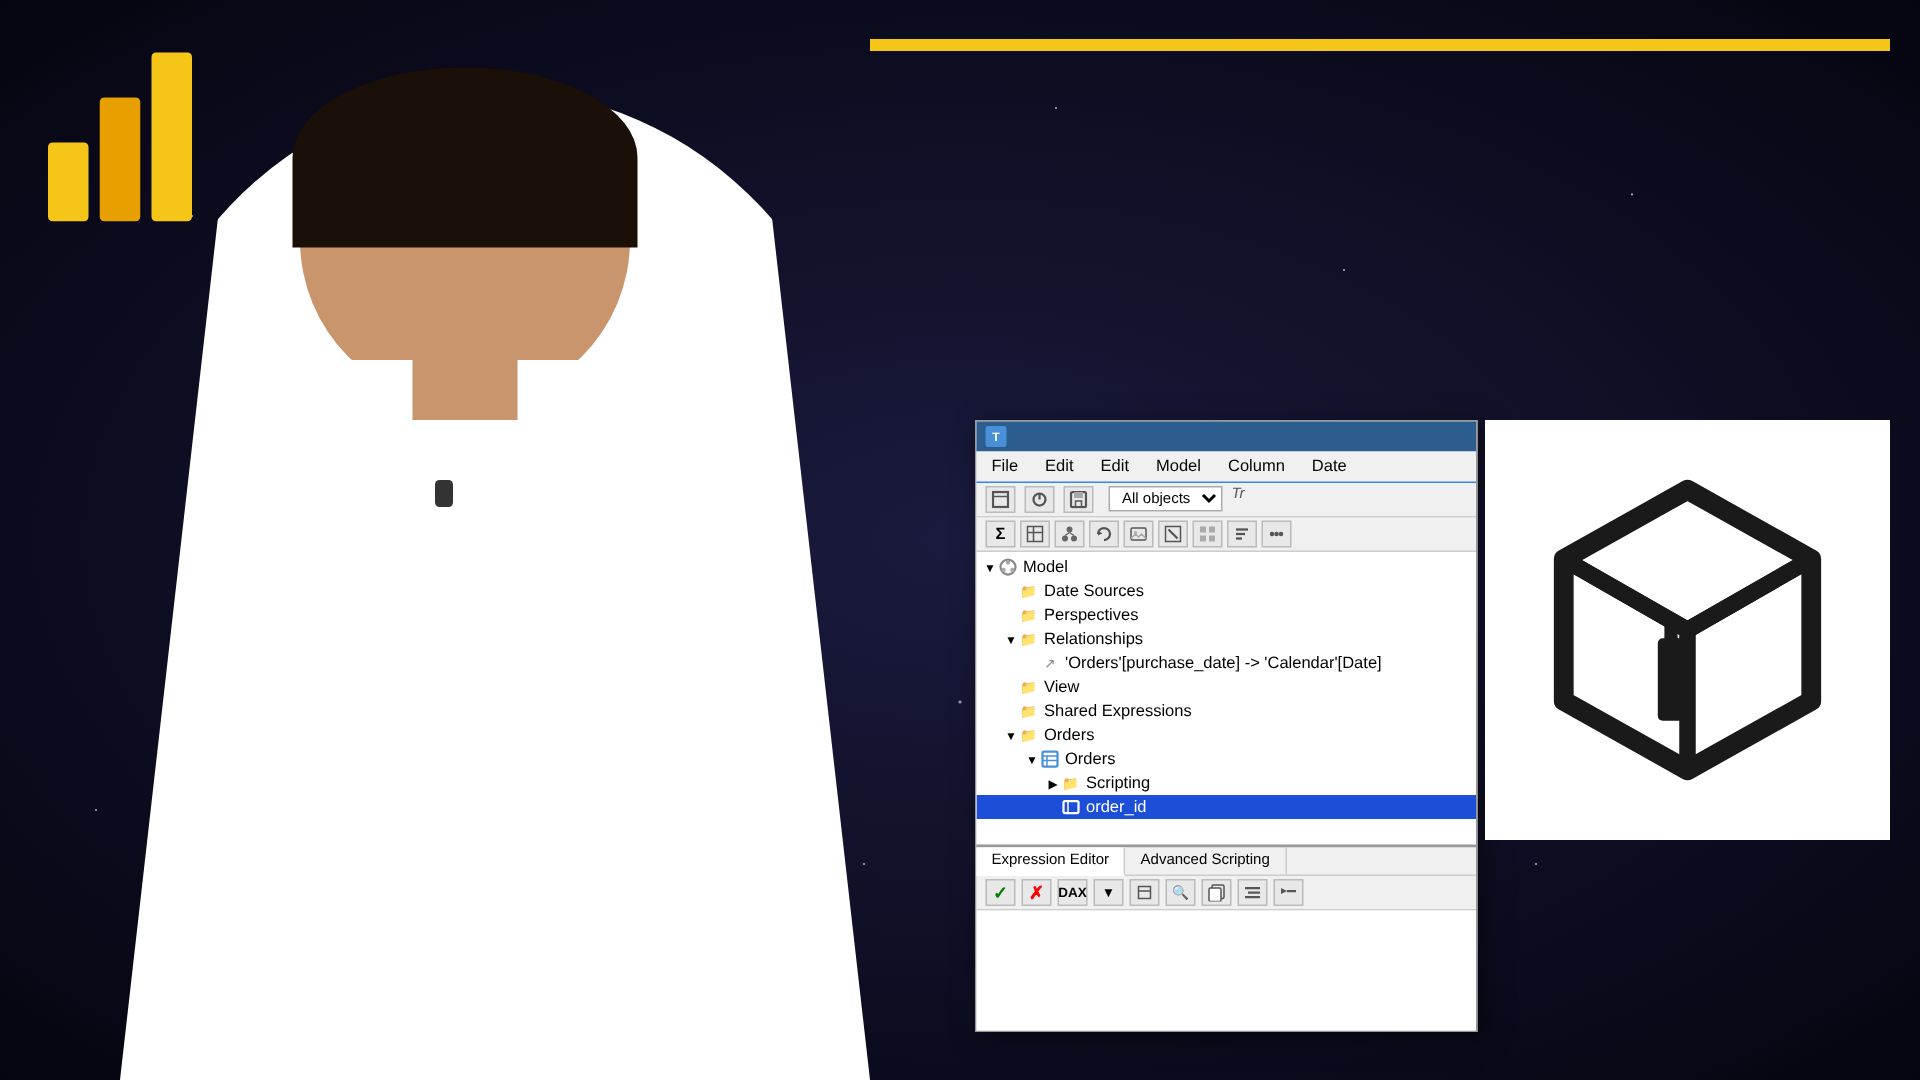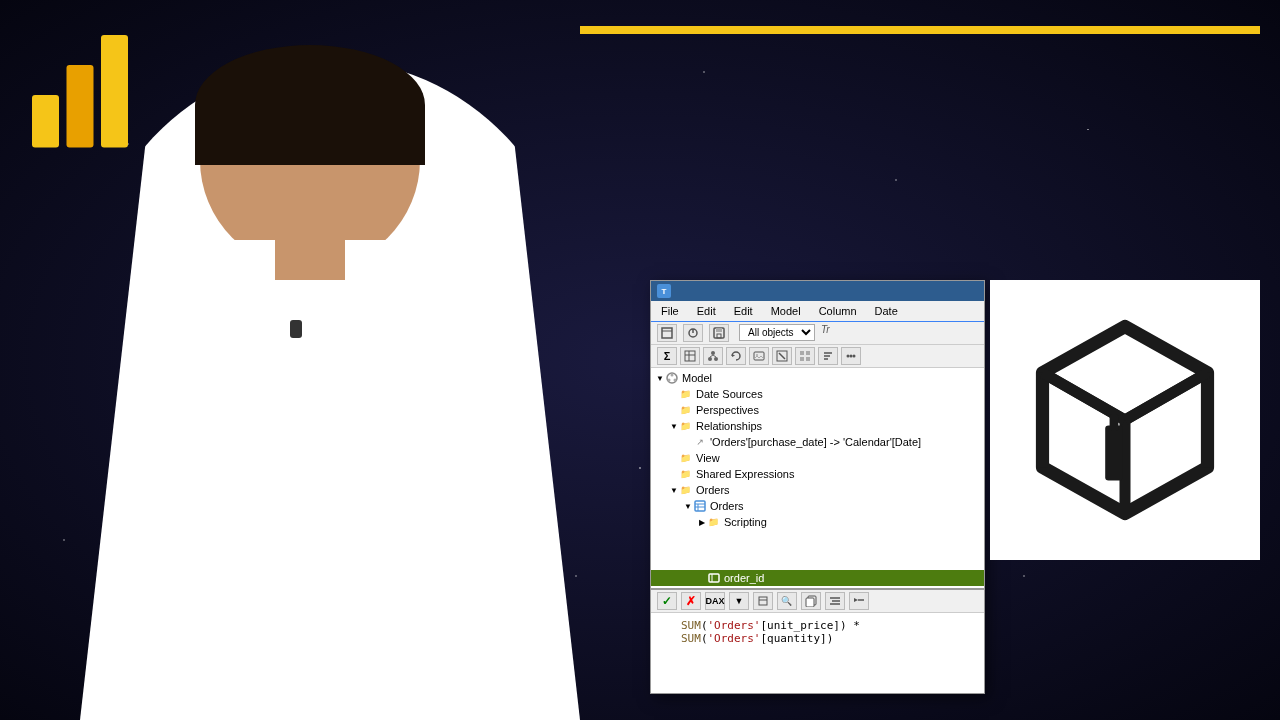--- a/index.html
+++ b/index.html
@@ -202,23 +202,22 @@
     .tree-item {
       display: flex;
       align-items: center;
       padding: 1px 4px;
       cursor: pointer;
       white-space: nowrap;
       font-size: 11px;
     }
 
     .tree-item.selected {
-      background: #4d7c0f;
+      background: #1d4ed8;
       color: white;
-      margin-top: 40px;
     }
 
     .tree-indent-0 { padding-left: 4px; }
     .tree-indent-1 { padding-left: 18px; }
     .tree-indent-2 { padding-left: 32px; }
     .tree-indent-3 { padding-left: 46px; }
 
     .tree-icon {
       width: 14px;
       height: 14px;
@@ -555,20 +554,24 @@
             <rect x="1" y="2" width="10" height="8" rx="1" fill="none" stroke="white" stroke-width="1.5"></rect>
             <line x1="4" y1="2" x2="4" y2="10" stroke="white" stroke-width="1"></line>
           </svg>
       </span>
       <span>order_id</span>
     </div>
 
   </div>
 
   <div class="te-bottom-panel">
+    <div class="te-tabs">
+      <div class="te-tab active">Expression Editor</div>
+      <div class="te-tab">Advanced Scripting</div>
+    </div>
 
     <div class="te-editor-toolbar">
       <div class="te-btn" style="color:green; font-weight:bold; font-size:12px;">✓</div>
       <div class="te-btn" style="color:red; font-weight:bold; font-size:12px;">✗</div>
       <div class="te-btn" style="font-weight:bold; font-size:9px;text-align:right;">DAX</div>
       <div class="te-btn">▼</div>
       <div class="te-btn">
         <svg width="12" height="12" viewBox="0 0 12 12">
             <rect x="2" y="2" width="8" height="8" fill="none" stroke="#555" stroke-width="1"></rect>
             <line x1="2" y1="5" x2="10" y2="5" stroke="#555" stroke-width="1"></line>
@@ -594,26 +597,20 @@
             <line x1="5" y1="5" x2="11" y2="5" stroke="#555" stroke-width="1.5"></line>
           </svg>
       </div>
       <span style="flex:1"></span>
       <span></span>
       <span style="font-weight:bold;"></span>
     </div>
 
     <div class="te-editor-area">
       <div class="code-comment"></div>
-      <div class="te-code-line">
-        <span class="line-num"></span>
-        <span class="code-text">
-          <span style="color:#795e26;">SUM</span><span>(</span><span style="color:#a31515;">'Orders'</span><span>[unit_price]) * </span><span style="color:#795e26;">SUM</span><span>(</span><span style="color:#a31515;">'Orders'</span><span>[quantity])</span>
-        </span>
-      </div>
     </div>
   </div>
 
 </div>
 
 <div class="te-logo-box">
   <svg class="box-logo-svg" viewBox="0 0 200 200" xmlns="http://www.w3.org/2000/svg">
 
     <polygon points="100,15 175,57 175,143 100,185 25,143 25,57" fill="none" stroke="#1a1a1a" stroke-width="12" stroke-linejoin="round"></polygon>
 

